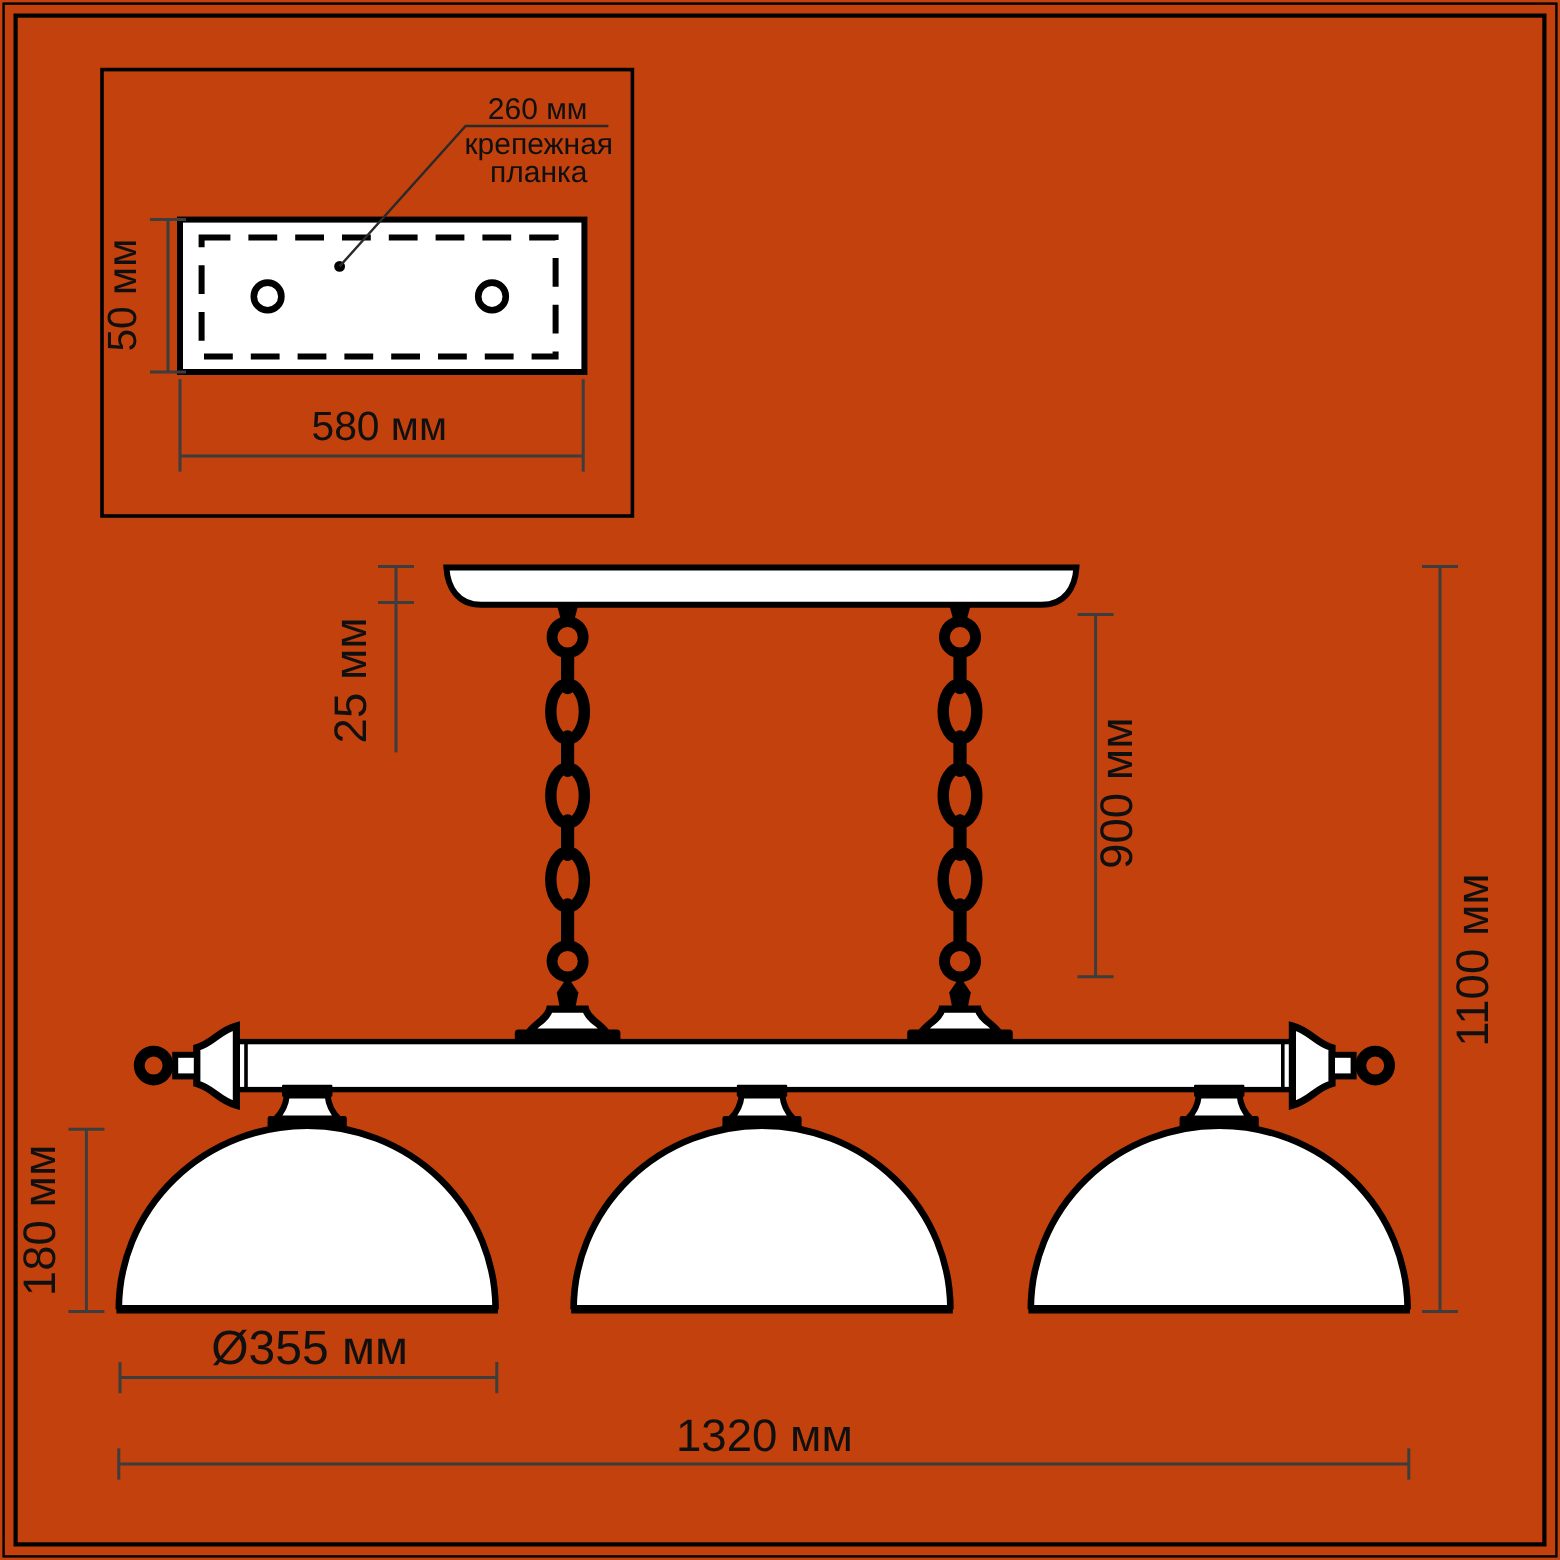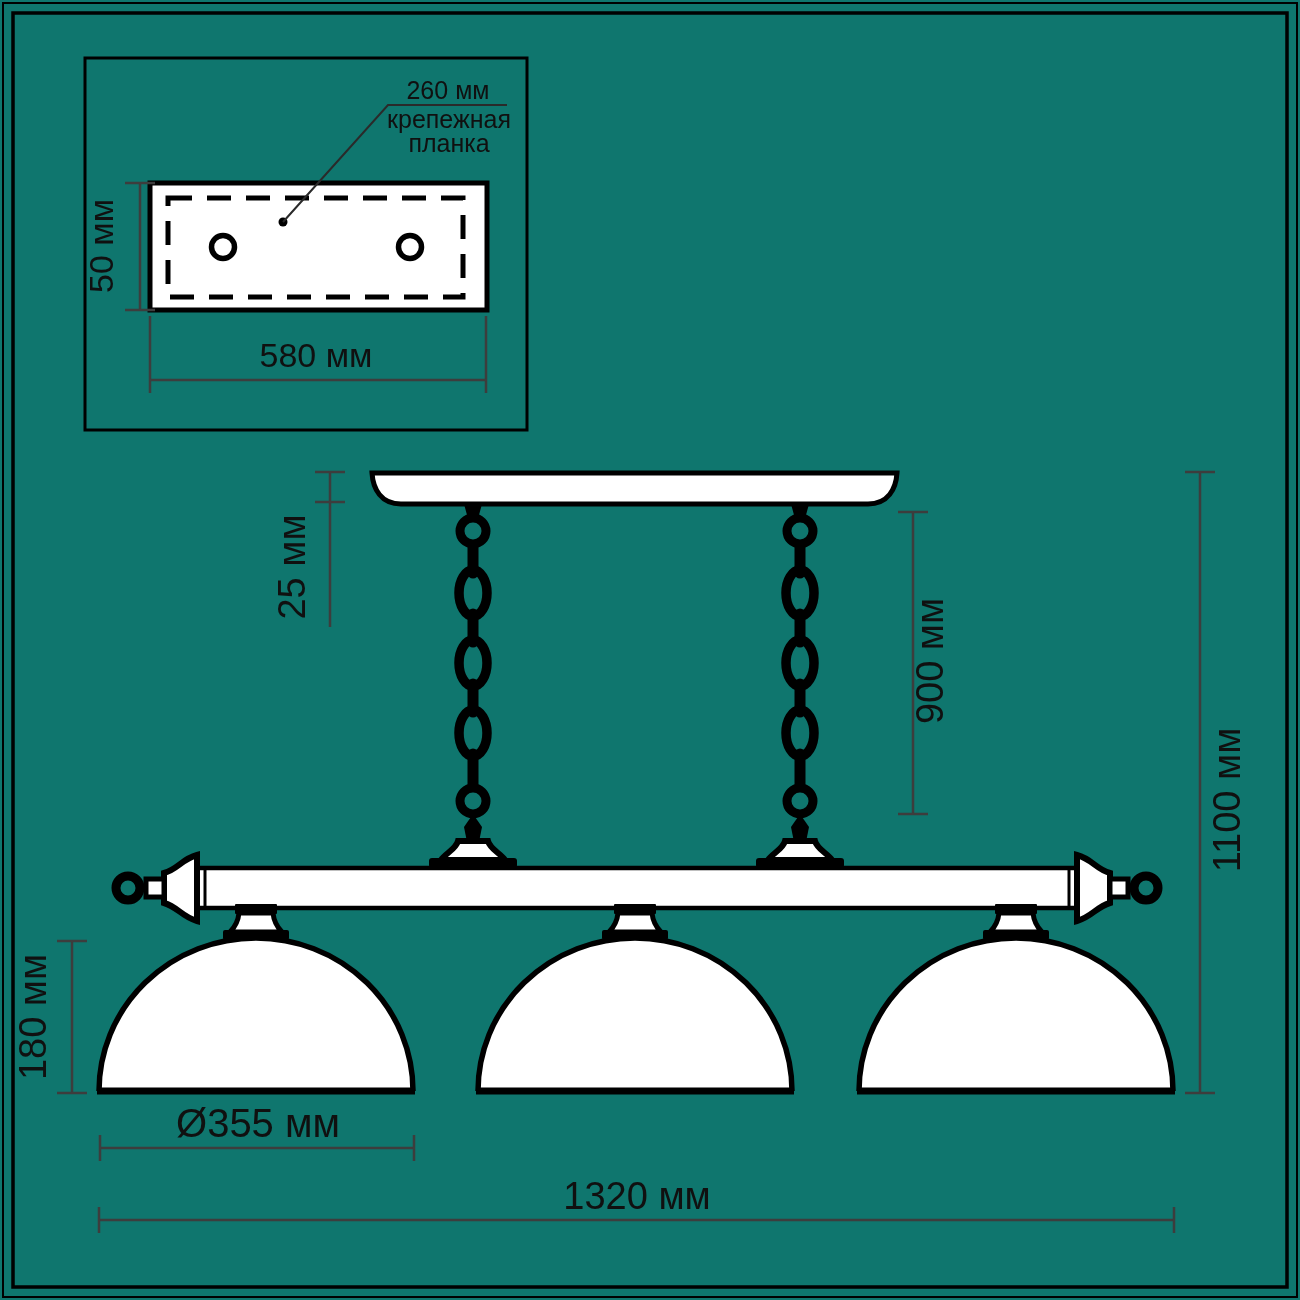--- a/index.html
+++ b/index.html
@@ -1,16 +1,16 @@
 <!DOCTYPE html>
 <html><head>
 <meta charset="utf-8">
 <style>
   html,body{margin:0;padding:0;background:#ffffff;}
-  .page{width:1300px;height:1300px;position:relative;background:#0f766e;}
+  .page{width:1300px;height:1300px;position:relative;background:#c2410c;}
   svg{display:block;}
   text{font-family:"Liberation Sans", sans-serif;fill:#101010;}
   .dim-lg{font-size:38px;}
   .dim-xl{font-size:40px;}
   .dim-inset{font-size:34px;}
   .lbl-sm{font-size:25px;}
 </style>
 </head>
 <body>
 

